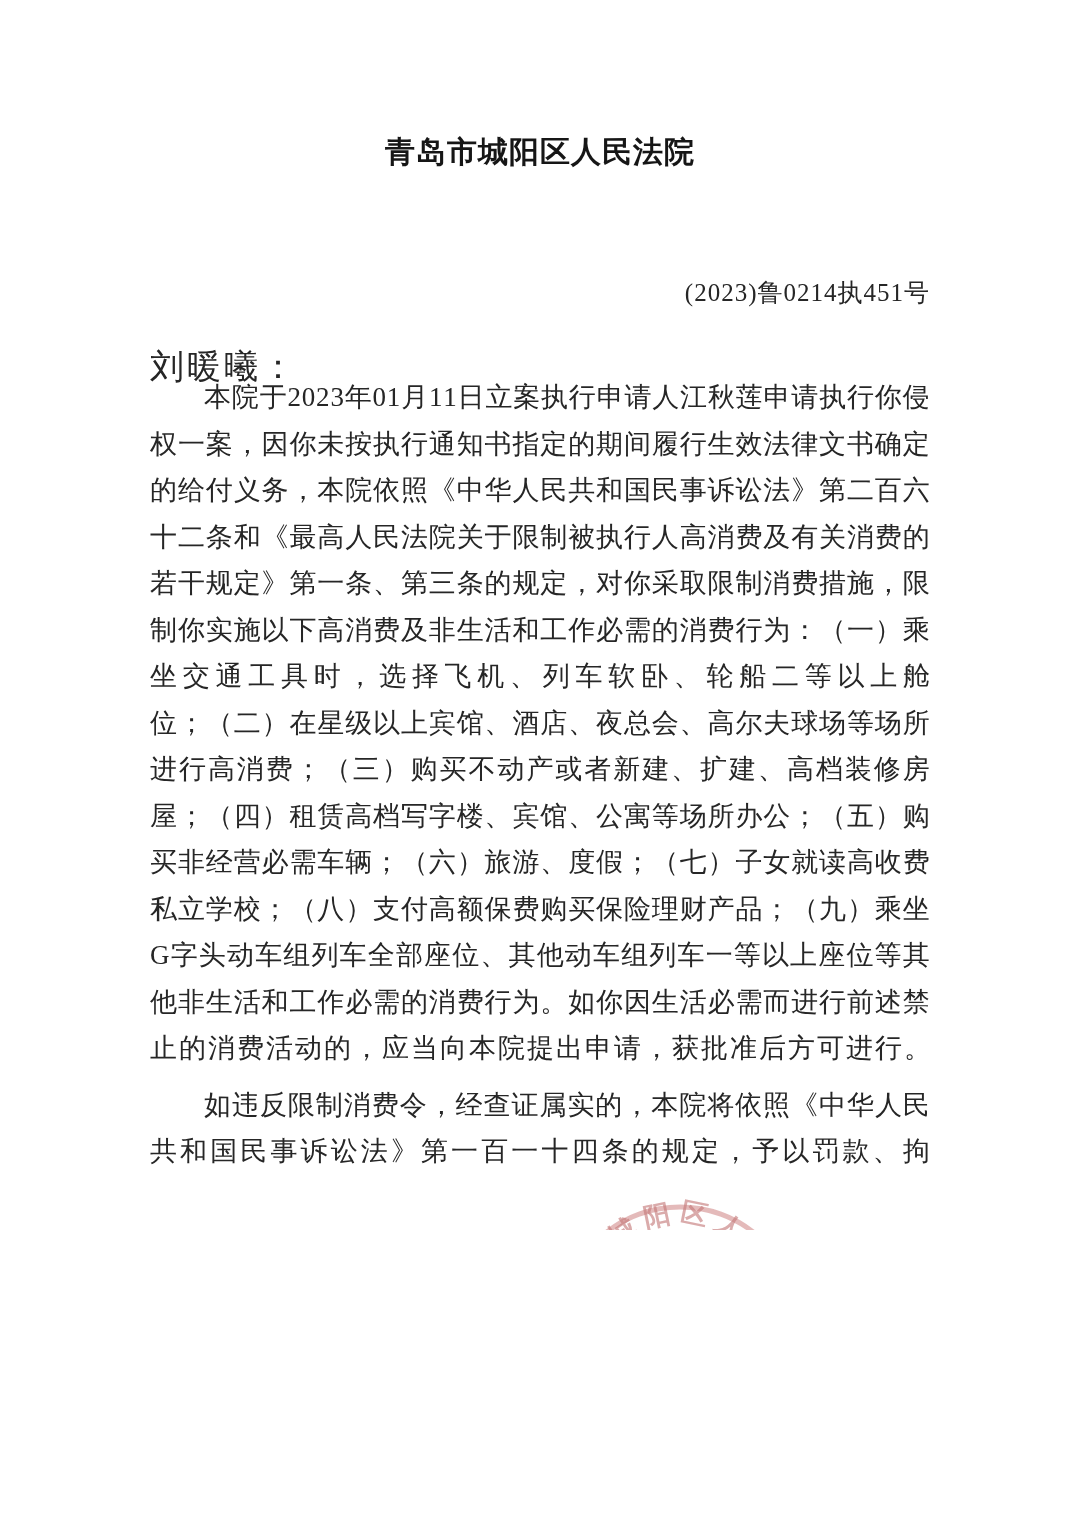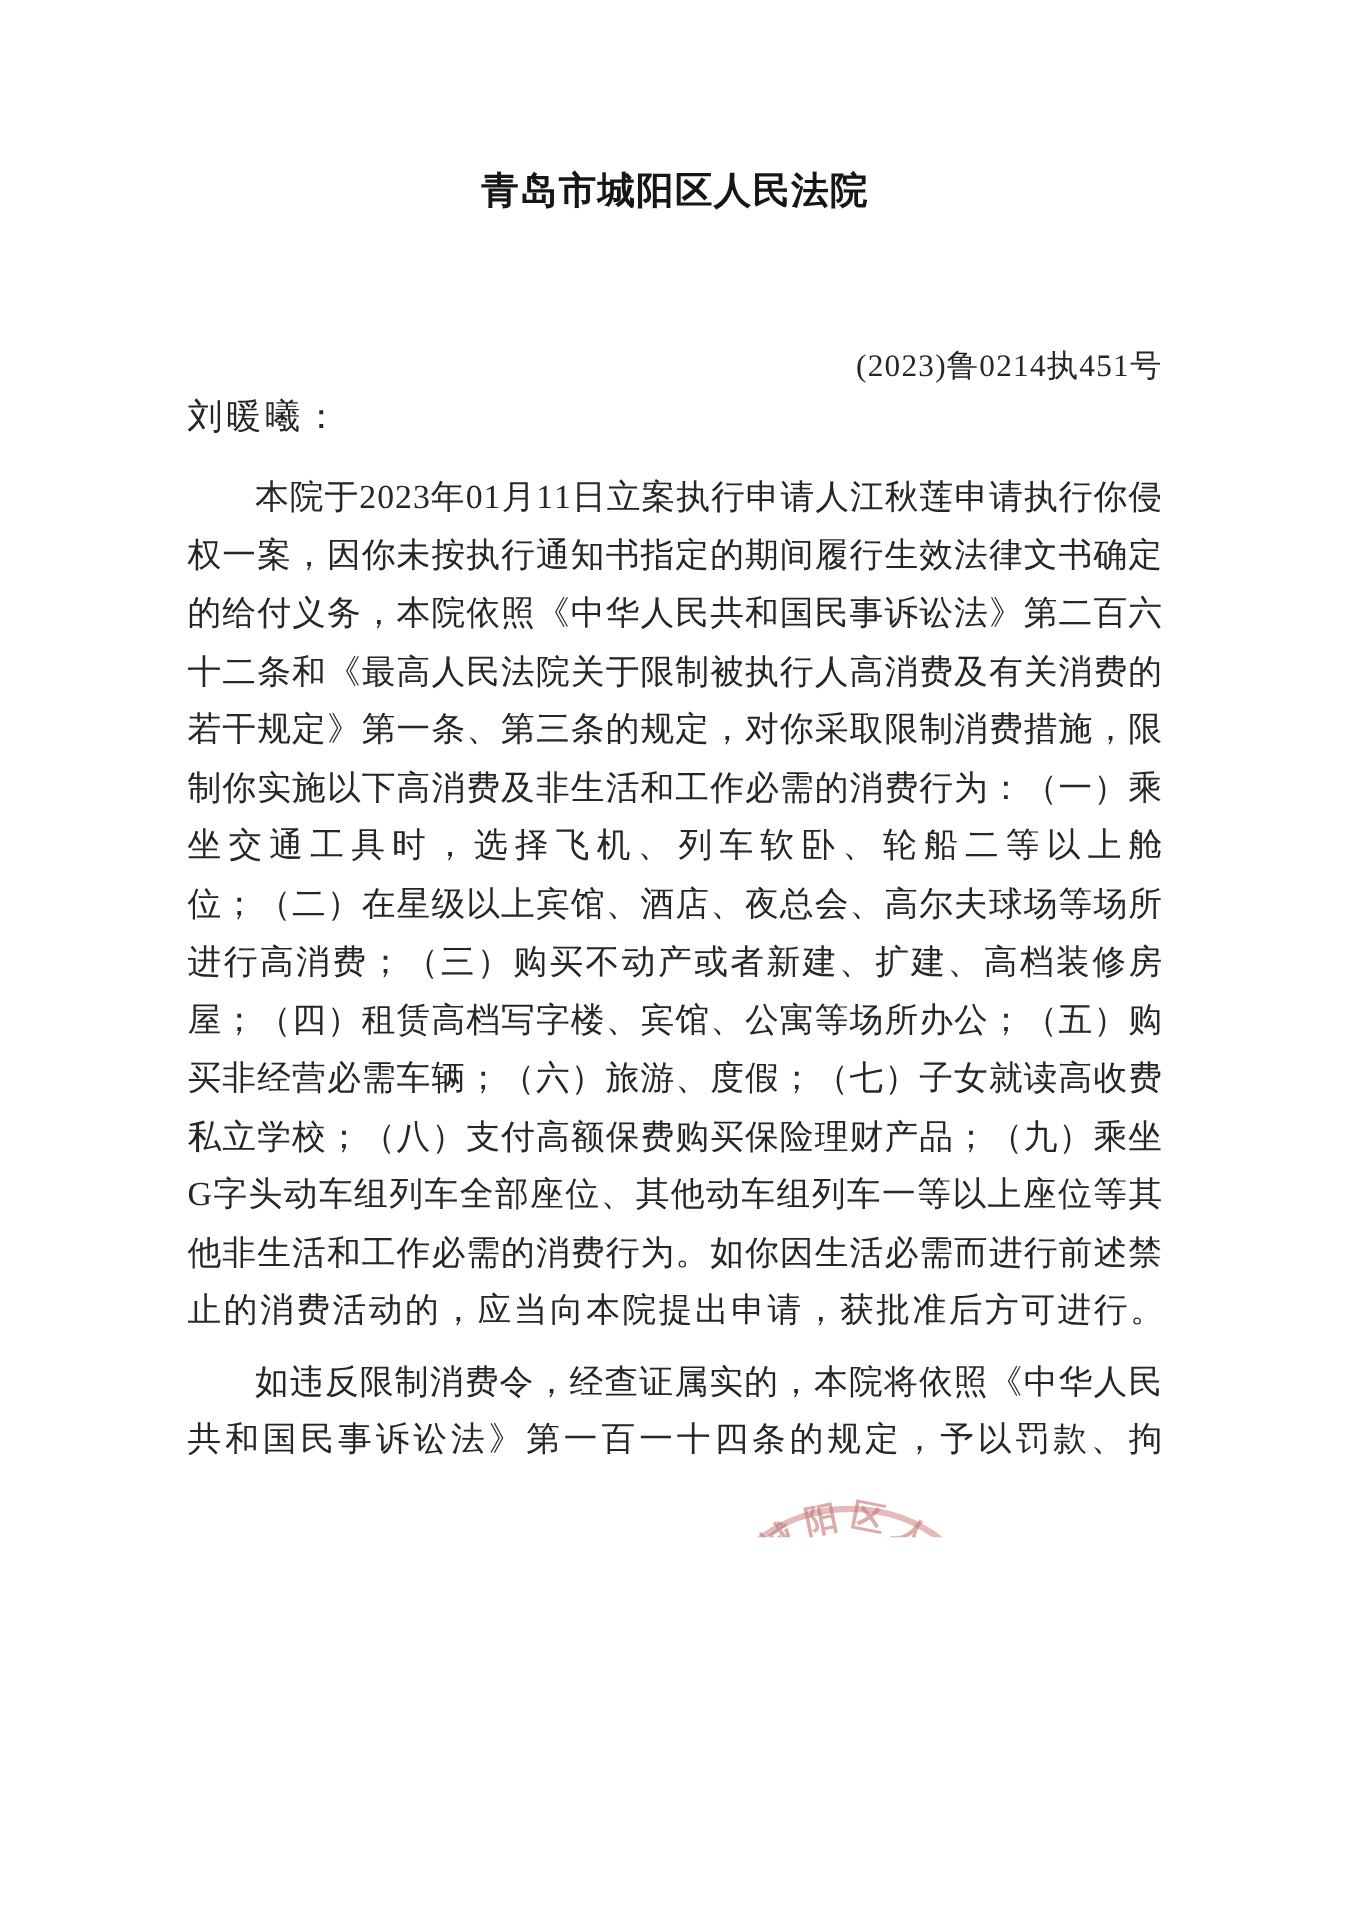--- a/index.html
+++ b/index.html
@@ -19,22 +19,22 @@
   .doc-title{
     position:absolute;top:184px;left:0;width:1080px;
     text-align:center;font-size:30px;font-weight:700;
     letter-spacing:2px;color:#161616;
   }
   .case-number{
     position:absolute;top:276px;right:150px;
     font-size:25px;letter-spacing:1px;
   }
   .addressee{
-    position:absolute;top:314px;left:150px;
-    font-size:28px;letter-spacing:3px;
+    position:absolute;top:344px;left:150px;
+    font-size:34px;letter-spacing:3px;
   }
   .doc-body{
     position:absolute;top:374px;left:150px;width:780px;
     font-size:27px;line-height:46.5px;
   }
   .para + .para{margin-top:10px;}
   .line{height:46.5px;white-space:nowrap;}
   .line.stretch{display:flex;justify-content:space-between;}
   .line.indent{padding-left:54px;}
   .line.loose{letter-spacing:2px;}

